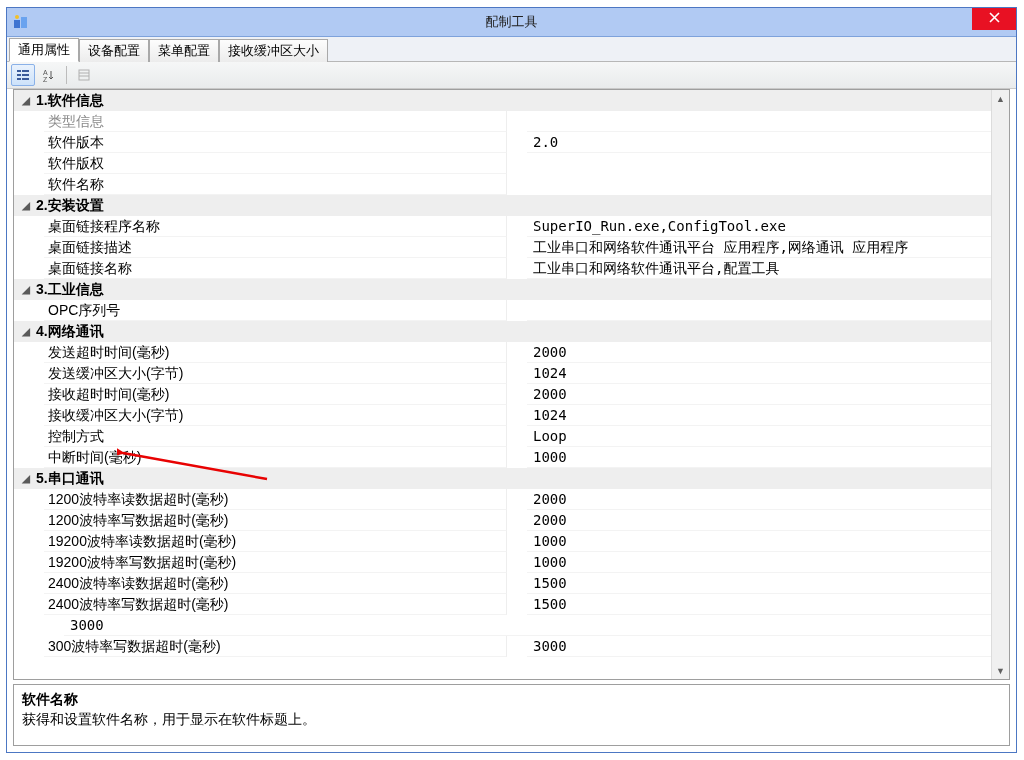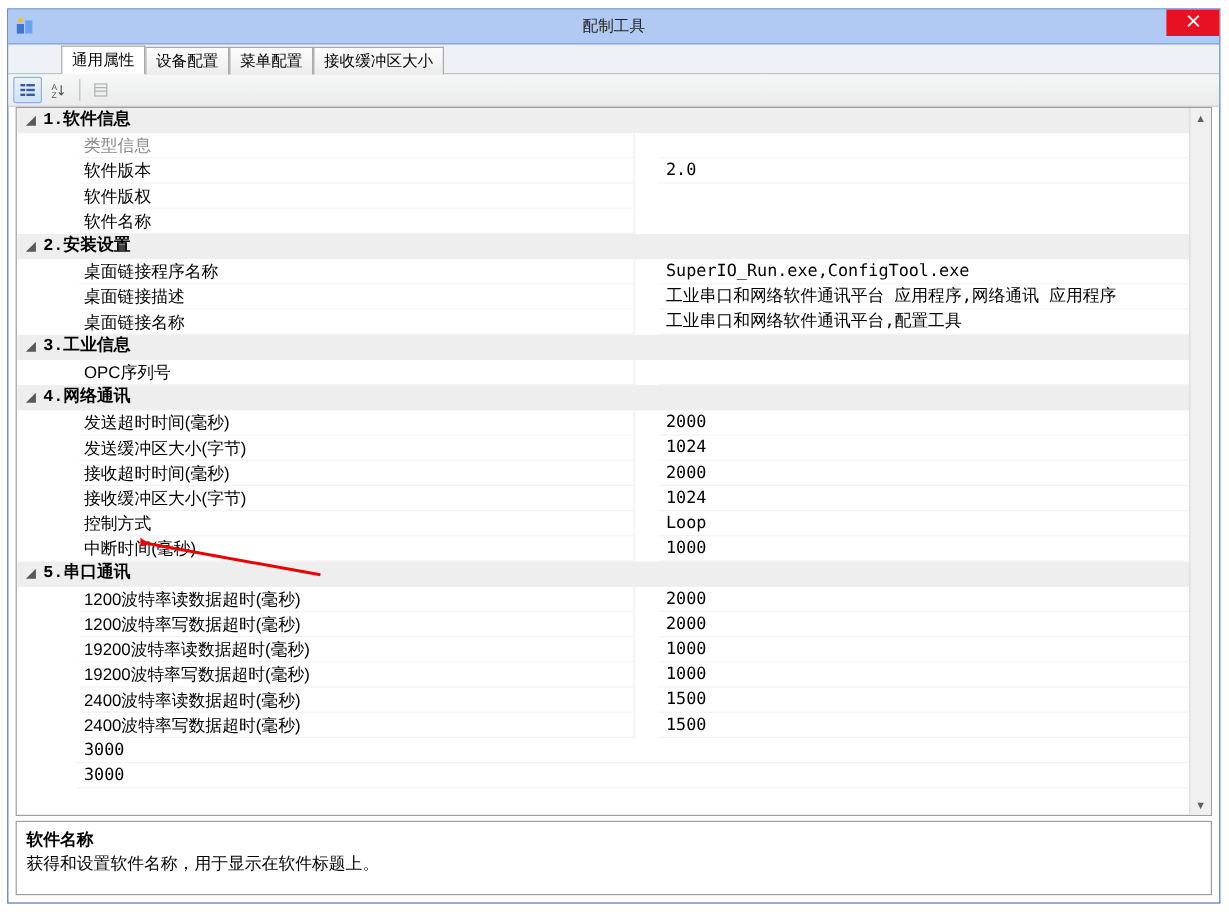--- a/index.html
+++ b/index.html
@@ -77,21 +77,20 @@
     margin-right: 0;
     background: linear-gradient(#fdfdfd, #ececec);
     position: relative;
     top: 1px;
     cursor: default;
   }
   .tab.active {
     background: #fff;
     border-bottom: 1px solid #fff;
     z-index: 2;
-    margin-left: 42px;
   }
   .toolbar {
     height: 26px;
     background: linear-gradient(#f6f7f7, #e9ebec);
     border-bottom: 1px solid #c9c9c9;
     display: flex;
     align-items: center;
     padding-left: 4px;
     gap: 2px;
   }
@@ -167,32 +166,30 @@
     color: #5a5a5a;
     padding-left: 6px;
   }
   .row.cat {
     background: #eeeeee;
     font-weight: bold;
   }
   .row.cat .label {
     padding-left: 4px;
     flex: 0 0 470px;
-    font-family: Liberation Mono, monospace;
   }
   .row.item .expander {
     width: 24px;
   }
   .row.item .label {
     flex: 0 0 458px;
     padding-left: 4px;
     border-right: 1px solid #eeeeee;
     white-space: nowrap;
     overflow: hidden;
-    margin-left: 22px;
   }
   .row .label.dim {
     color: #8a8a8a;
   }
   .row .value {
     flex: 1;
     padding-left: 6px;
     border-bottom: 1px solid #f3f3f3;
     white-space: nowrap;
     overflow: hidden;
@@ -403,20 +400,21 @@
           <span class="expander"></span>
           <span class="label">2400波特率写数据超时(毫秒)</span>
           <span class="value">1500</span>
         </div>
         <div class="row item">
           <span class="expander"></span>
           <span class="value">3000</span>
         </div>
         <div class="row item">
           <span class="expander"></span>
+          <span class="label">300波特率写数据超时(毫秒)</span>
           <span class="value">3000</span>
         </div>
       </div>
     <div class="scrollbar">
       <div class="arrow">▲</div>
       <div class="arrow bottom">▼</div>
     </div>
   </div>
 
   <svg class="arrow-annot" style="left:110px; top:437px;" width="160" height="40">

